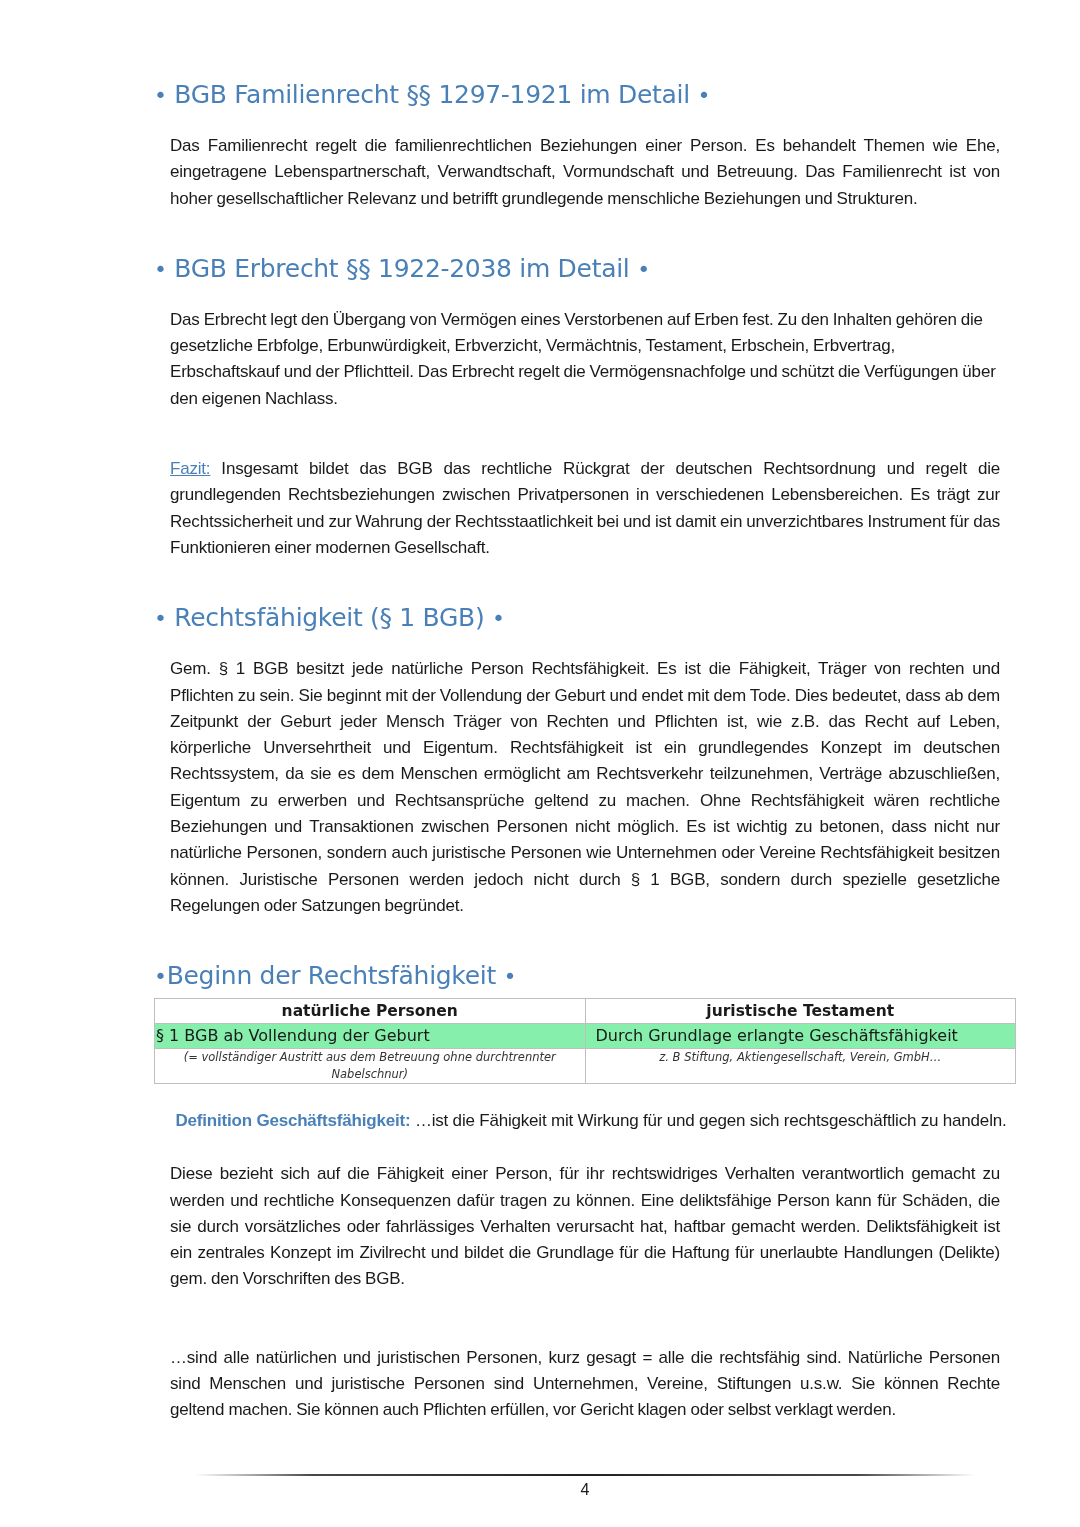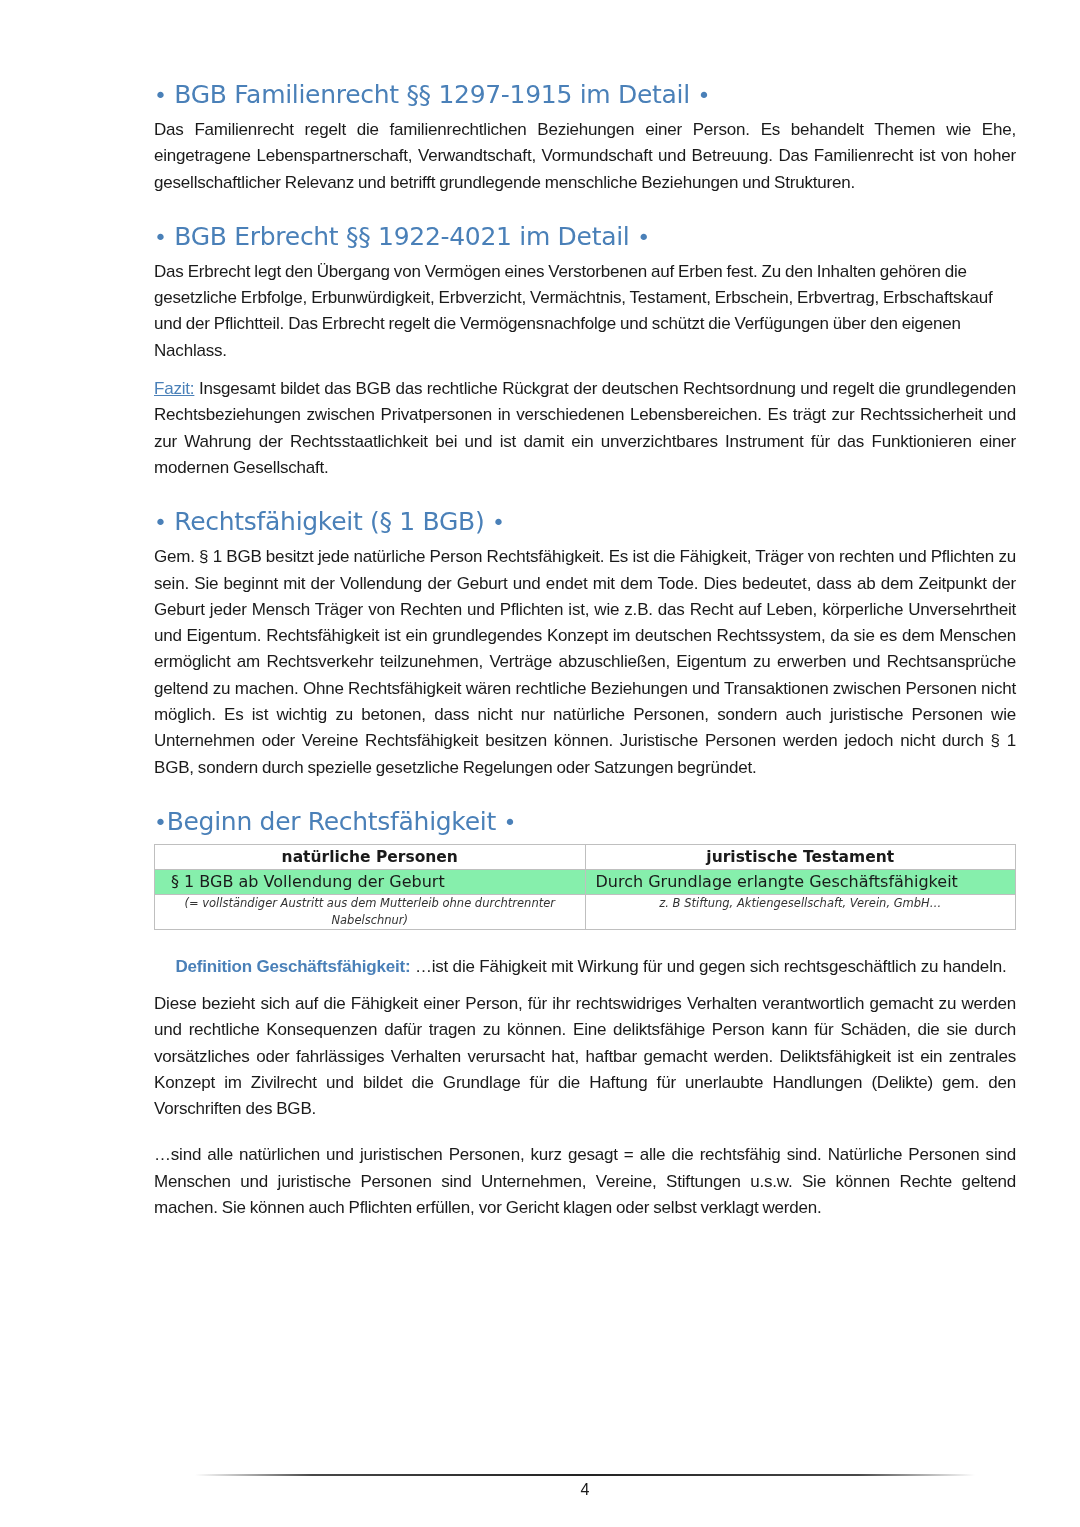--- a/index.html
+++ b/index.html
@@ -31,21 +31,21 @@
       letter-spacing: -0.3px;
       white-space: nowrap;
     }
     .section-heading .bullet {
       font-size: 22px;
       color: #4a80b8;
     }
     .para {
       font-size: 17px;
       line-height: 26.3px;
-      margin: 0;
+      margin: 16px;
       text-align: justify;
       letter-spacing: -0.2px;
       word-spacing: -0.5px;
     }
     .para.left { text-align: left; }
     .gap-s { height: 12px; }
     .gap-m { height: 20px; }
     .fazit-label {
       color: #4a80b8;
       font-weight: normal;
@@ -53,21 +53,21 @@
       text-decoration-color: #4a80b8;
     }
     table.begin-table {
       border-collapse: collapse;
       width: 862px;
       margin-top: 0px;
       font-family: "DejaVu Sans", sans-serif;
     }
     table.begin-table td, table.begin-table th {
       border: 1px solid #bfbfbf;
-      padding: 0 16px;
+      padding: 0 1px;
       font-size: 16px;
       vertical-align: top;
     }
     table.begin-table th {
       font-weight: bold;
       text-align: center;
       height: 24px;
       line-height: 24px;
       font-size: 15.5px;
       color: #1a1a1a;
@@ -117,30 +117,30 @@
       color: #1a1a1a;
     }
   </style>
 </head>
 <body>
 
 <div class="page">
 
   <h2 class="section-heading">
     <span class="bullet">•</span>
-    <span>BGB Familienrecht §§ 1297-1915 im Detail</span>
+    <span>BGB Familienrecht §§ 1297-1921 im Detail</span>
     <span class="bullet">•</span>
   </h2>
   <p class="para">Das Familienrecht regelt die familienrechtlichen Beziehungen einer Person. Es behandelt Themen wie Ehe, eingetragene Lebenspartnerschaft, Verwandtschaft, Vormundschaft und Betreuung. Das Familienrecht ist von hoher gesellschaftlicher Relevanz und betrifft grundlegende menschliche Beziehungen und Strukturen.</p>
 
   <div class="gap-m"></div>
 
   <h2 class="section-heading">
     <span class="bullet">•</span>
-    <span>BGB Erbrecht §§ 1922-4021 im Detail</span>
+    <span>BGB Erbrecht §§ 1922-2038 im Detail</span>
     <span class="bullet">•</span>
   </h2>
   <p class="para left">Das Erbrecht legt den Übergang von Vermögen eines Verstorbenen auf Erben fest. Zu den Inhalten gehören die gesetzliche Erbfolge, Erbunwürdigkeit, Erbverzicht, Vermächtnis, Testament, Erbschein, Erbvertrag, Erbschaftskauf und der Pflichtteil. Das Erbrecht regelt die Vermögensnachfolge und schützt die Verfügungen über den eigenen Nachlass.</p>
 
   <div class="gap-s"></div>
 
   <p class="para"><span class="fazit-label">Fazit:</span><span> Insgesamt bildet das BGB das rechtliche Rückgrat der deutschen Rechtsordnung und regelt die grundlegenden Rechtsbeziehungen zwischen Privatpersonen in verschiedenen Lebensbereichen. Es trägt zur Rechtssicherheit und zur Wahrung der Rechtsstaatlichkeit bei und ist damit ein unverzichtbares Instrument für das Funktionieren einer modernen Gesellschaft.</span></p>
 
   <div class="gap-m"></div>
 
@@ -161,21 +161,21 @@
     <tbody>
         <tr>
       <th style="width:50%">natürliche Personen</th>
       <th>juristische Testament</th>
     </tr>
     <tr class="shaded">
       <td>§ 1 BGB ab Vollendung der Geburt</td>
       <td class="right">Durch Grundlage erlangte Geschäftsfähigkeit</td>
     </tr>
     <tr class="note">
-      <td>(= vollständiger Austritt aus dem Mutterleib ohne durchtrennter Nabelschnur)</td>
+      <td>(= vollständiger Austritt aus dem Betreuung ohne durchtrennter Nabelschnur)</td>
       <td>z. B Stiftung, Aktiengesellschaft, Verein, GmbH…</td>
     </tr>
   </tbody>
     </table>
 
   <p class="definition"><span class="def-label">Definition Geschäftsfähigkeit:</span><span> …ist die Fähigkeit mit Wirkung für und gegen sich rechtsgeschäftlich zu handeln.</span></p>
 
   <div class="gap-s"></div>
 
   <p class="para">Diese bezieht sich auf die Fähigkeit einer Person, für ihr rechtswidriges Verhalten verantwortlich gemacht zu werden und rechtliche Konsequenzen dafür tragen zu können. Eine deliktsfähige Person kann für Schäden, die sie durch vorsätzliches oder fahrlässiges Verhalten verursacht hat, haftbar gemacht werden. Deliktsfähigkeit ist ein zentrales Konzept im Zivilrecht und bildet die Grundlage für die Haftung für unerlaubte Handlungen (Delikte) gem. den Vorschriften des BGB.</p>

